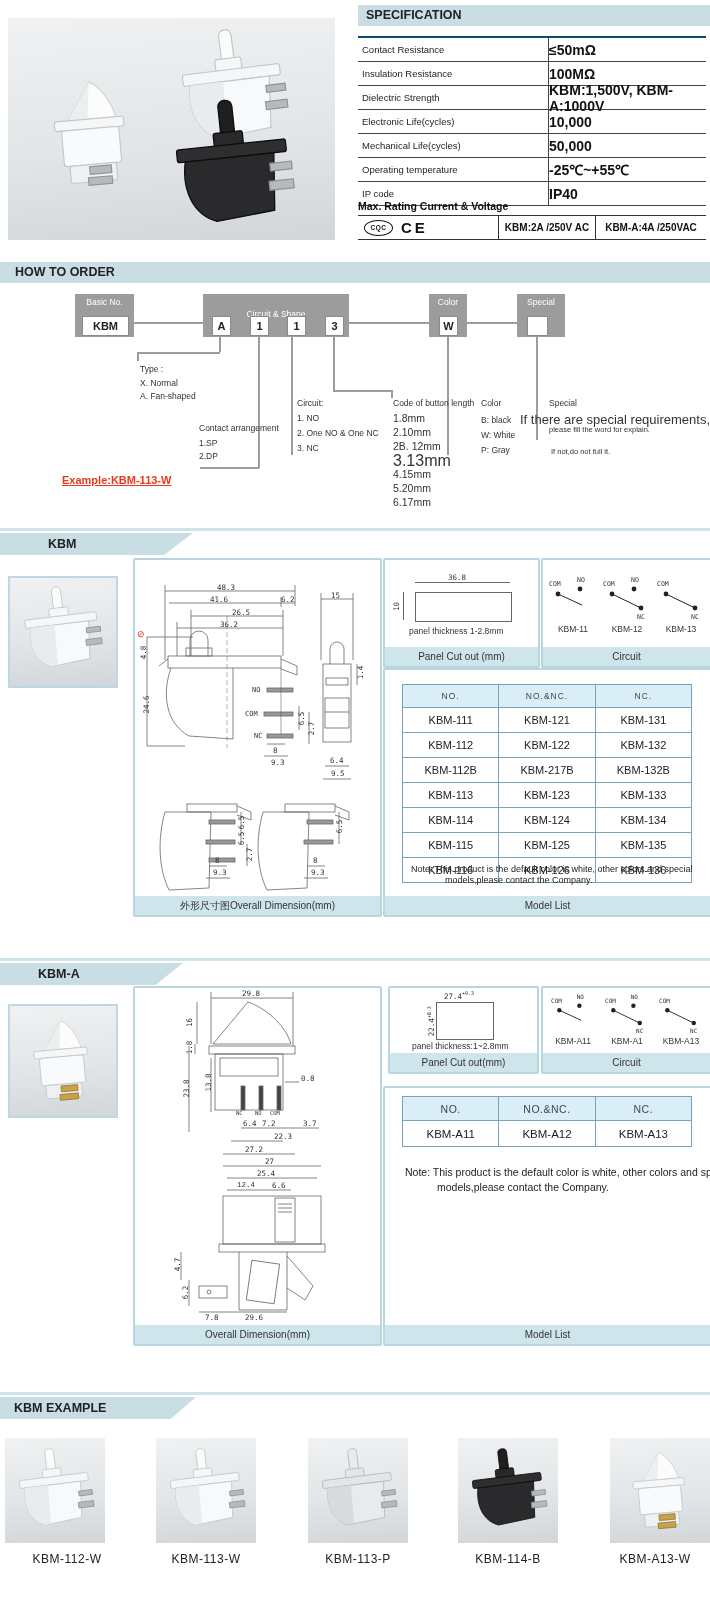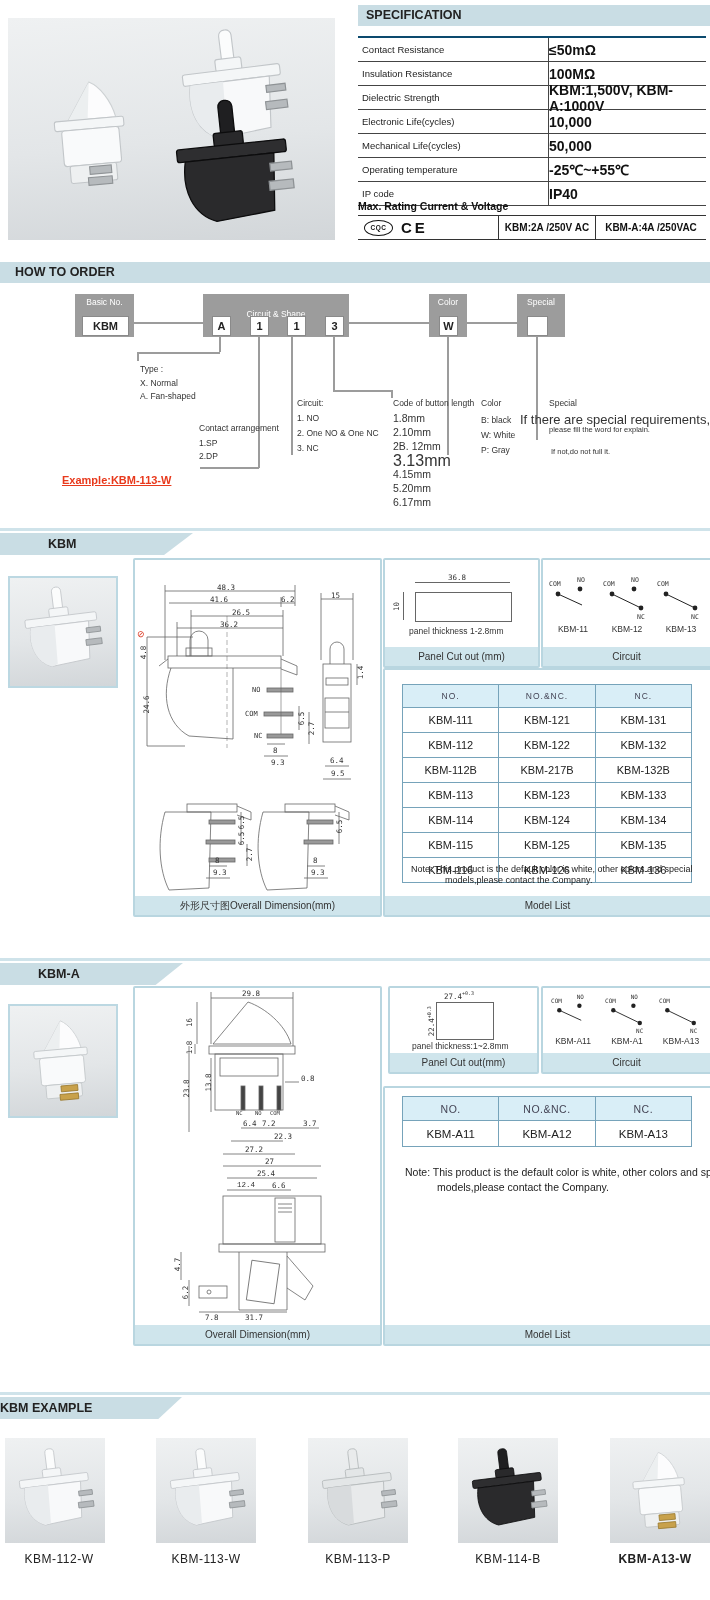--- a/index.html
+++ b/index.html
@@ -491,21 +491,21 @@
       <span class="dim" style="left:168px;top:131px;">3.7</span>
       <span class="dim" style="left:112px;top:144px;margin-left:27px;">22.3</span>
       <span class="dim" style="left:110px;top:157px;">27.2</span>
       <span class="dim" style="left:130px;top:169px;">27</span>
       <span class="dim" style="left:122px;top:181px;">25.4</span>
       <span class="dim" style="left:102px;top:193px;font-family:Liberation Mono, monospace;">12.4</span>
       <span class="dim" style="left:137px;top:193px;">6.6</span>
       <span class="dim rot" style="left:36px;top:272px;">4.7</span>
       <span class="dim rot" style="left:44px;top:300px;">6.2</span>
       <span class="dim" style="left:70px;top:325px;">7.8</span>
-      <span class="dim" style="left:110px;top:325px;">31.7</span>
+      <span class="dim" style="left:110px;top:325px;">29.6</span>
       <div class="cap">Overall Dimension(mm)</div>
     </div>
 
     <div class="panel" style="left:388px;top:986px;width:147px;height:84px;">
       <div class="abs" style="left:46px;top:14px;width:56px;height:36px;border:1px solid #666;"></div>
       <span class="dim" style="left:54px;top:2px;"><span>27.4</span><sup style="font-size:5px;">+0.3</sup></span>
       <span class="dim rot" style="left:26px;top:28px;"><span>22.4</span><sup style="font-size:5px;">+0.3</sup></span>
       <span class="abs" style="left:22px;top:53px;font-size:8.5px;color:#333;">panel thickness:1~2.8mm</span>
       <div class="cap">Panel Cut out(mm)</div>
     </div>
@@ -556,21 +556,21 @@
       </tbody>
         </table>
       <div class="note" style="left:12px;top:78px;font-size:10.5px;">Note: This product is the default color is white, other colors and special</div>
       <div class="note" style="left:44px;top:93px;font-size:10.5px;">models,please contact the Company.</div>
       <div class="cap">Model List</div>
     </div>
   </div>
 
   <div>
     <div class="topline" style="top:1392px;"></div>
-    <div class="trap" style="left:0;top:1397px;width:182px;clip-path:polygon(0 0,100% 0,87% 100%,0 100%);">KBM EXAMPLE</div>
+    <div class="trap" style="left:0;top:1397px;width:182px;clip-path:polygon(0 0,100% 0,87% 100%,0 100%);padding-left:14px;">KBM EXAMPLE</div>
 
     <div class="photo" style="left:5px;top:1438px;width:100px;height:105px;">
       <svg style="position:absolute;left:2px;top:4px;" width="96" height="96" viewBox="0 0 120 110">
         <g transform="rotate(-7 60 55)">
           <rect x="53" y="3" width="11" height="32" rx="5" fill="#fbfcfc" stroke="#c2c6c9"></rect>
           <rect x="47" y="28" width="23" height="11" rx="2" fill="#f4f6f7" stroke="#c2c6c9"></rect>
           <rect x="17" y="38" width="86" height="10" rx="2" fill="#f4f6f7" stroke="#c2c6c9"></rect>
           <path d="M23,48 C18,70 25,90 43,97 L89,93 L93,48 Z" fill="#f8f9fa" stroke="#c2c6c9"></path>
           <path d="M23,48 C18,70 25,90 43,97 L50,95 L52,48 Z" fill="#e9ecee"></path>
           <g fill="#b6babd" stroke="#8e9295">
@@ -633,20 +633,20 @@
           <rect x="33" y="51" width="53" height="33" rx="3" fill="#f9fafb" stroke="#c2c6c9"></rect>
           <rect x="38" y="84" width="43" height="16" rx="2" fill="#eef0f1" stroke="#c2c6c9"></rect>
           <g fill="#c8a14b" stroke="#9a7a30">
               <rect x="56" y="86" width="20" height="7"></rect>
               <rect x="54" y="96" width="22" height="7"></rect>
             </g>
         </g>
       </svg>
     </div>
 
-    <div class="exlabel" style="left:4px;top:1552px;">KBM-112-W</div>
+    <div class="exlabel" style="left:12px;top:1552px;">KBM-112-W</div>
     <div class="exlabel" style="left:151px;top:1552px;">KBM-113-W</div>
     <div class="exlabel" style="left:303px;top:1552px;">KBM-113-P</div>
     <div class="exlabel" style="left:453px;top:1552px;">KBM-114-B</div>
-    <div class="exlabel" style="left:600px;top:1552px;font-weight:bold;">KBM-A13-W</div>
+    <div class="exlabel" style="left:600px;top:1552px;">KBM-A13-W</div>
   </div>
 
 </div>
 
 </body></html>

